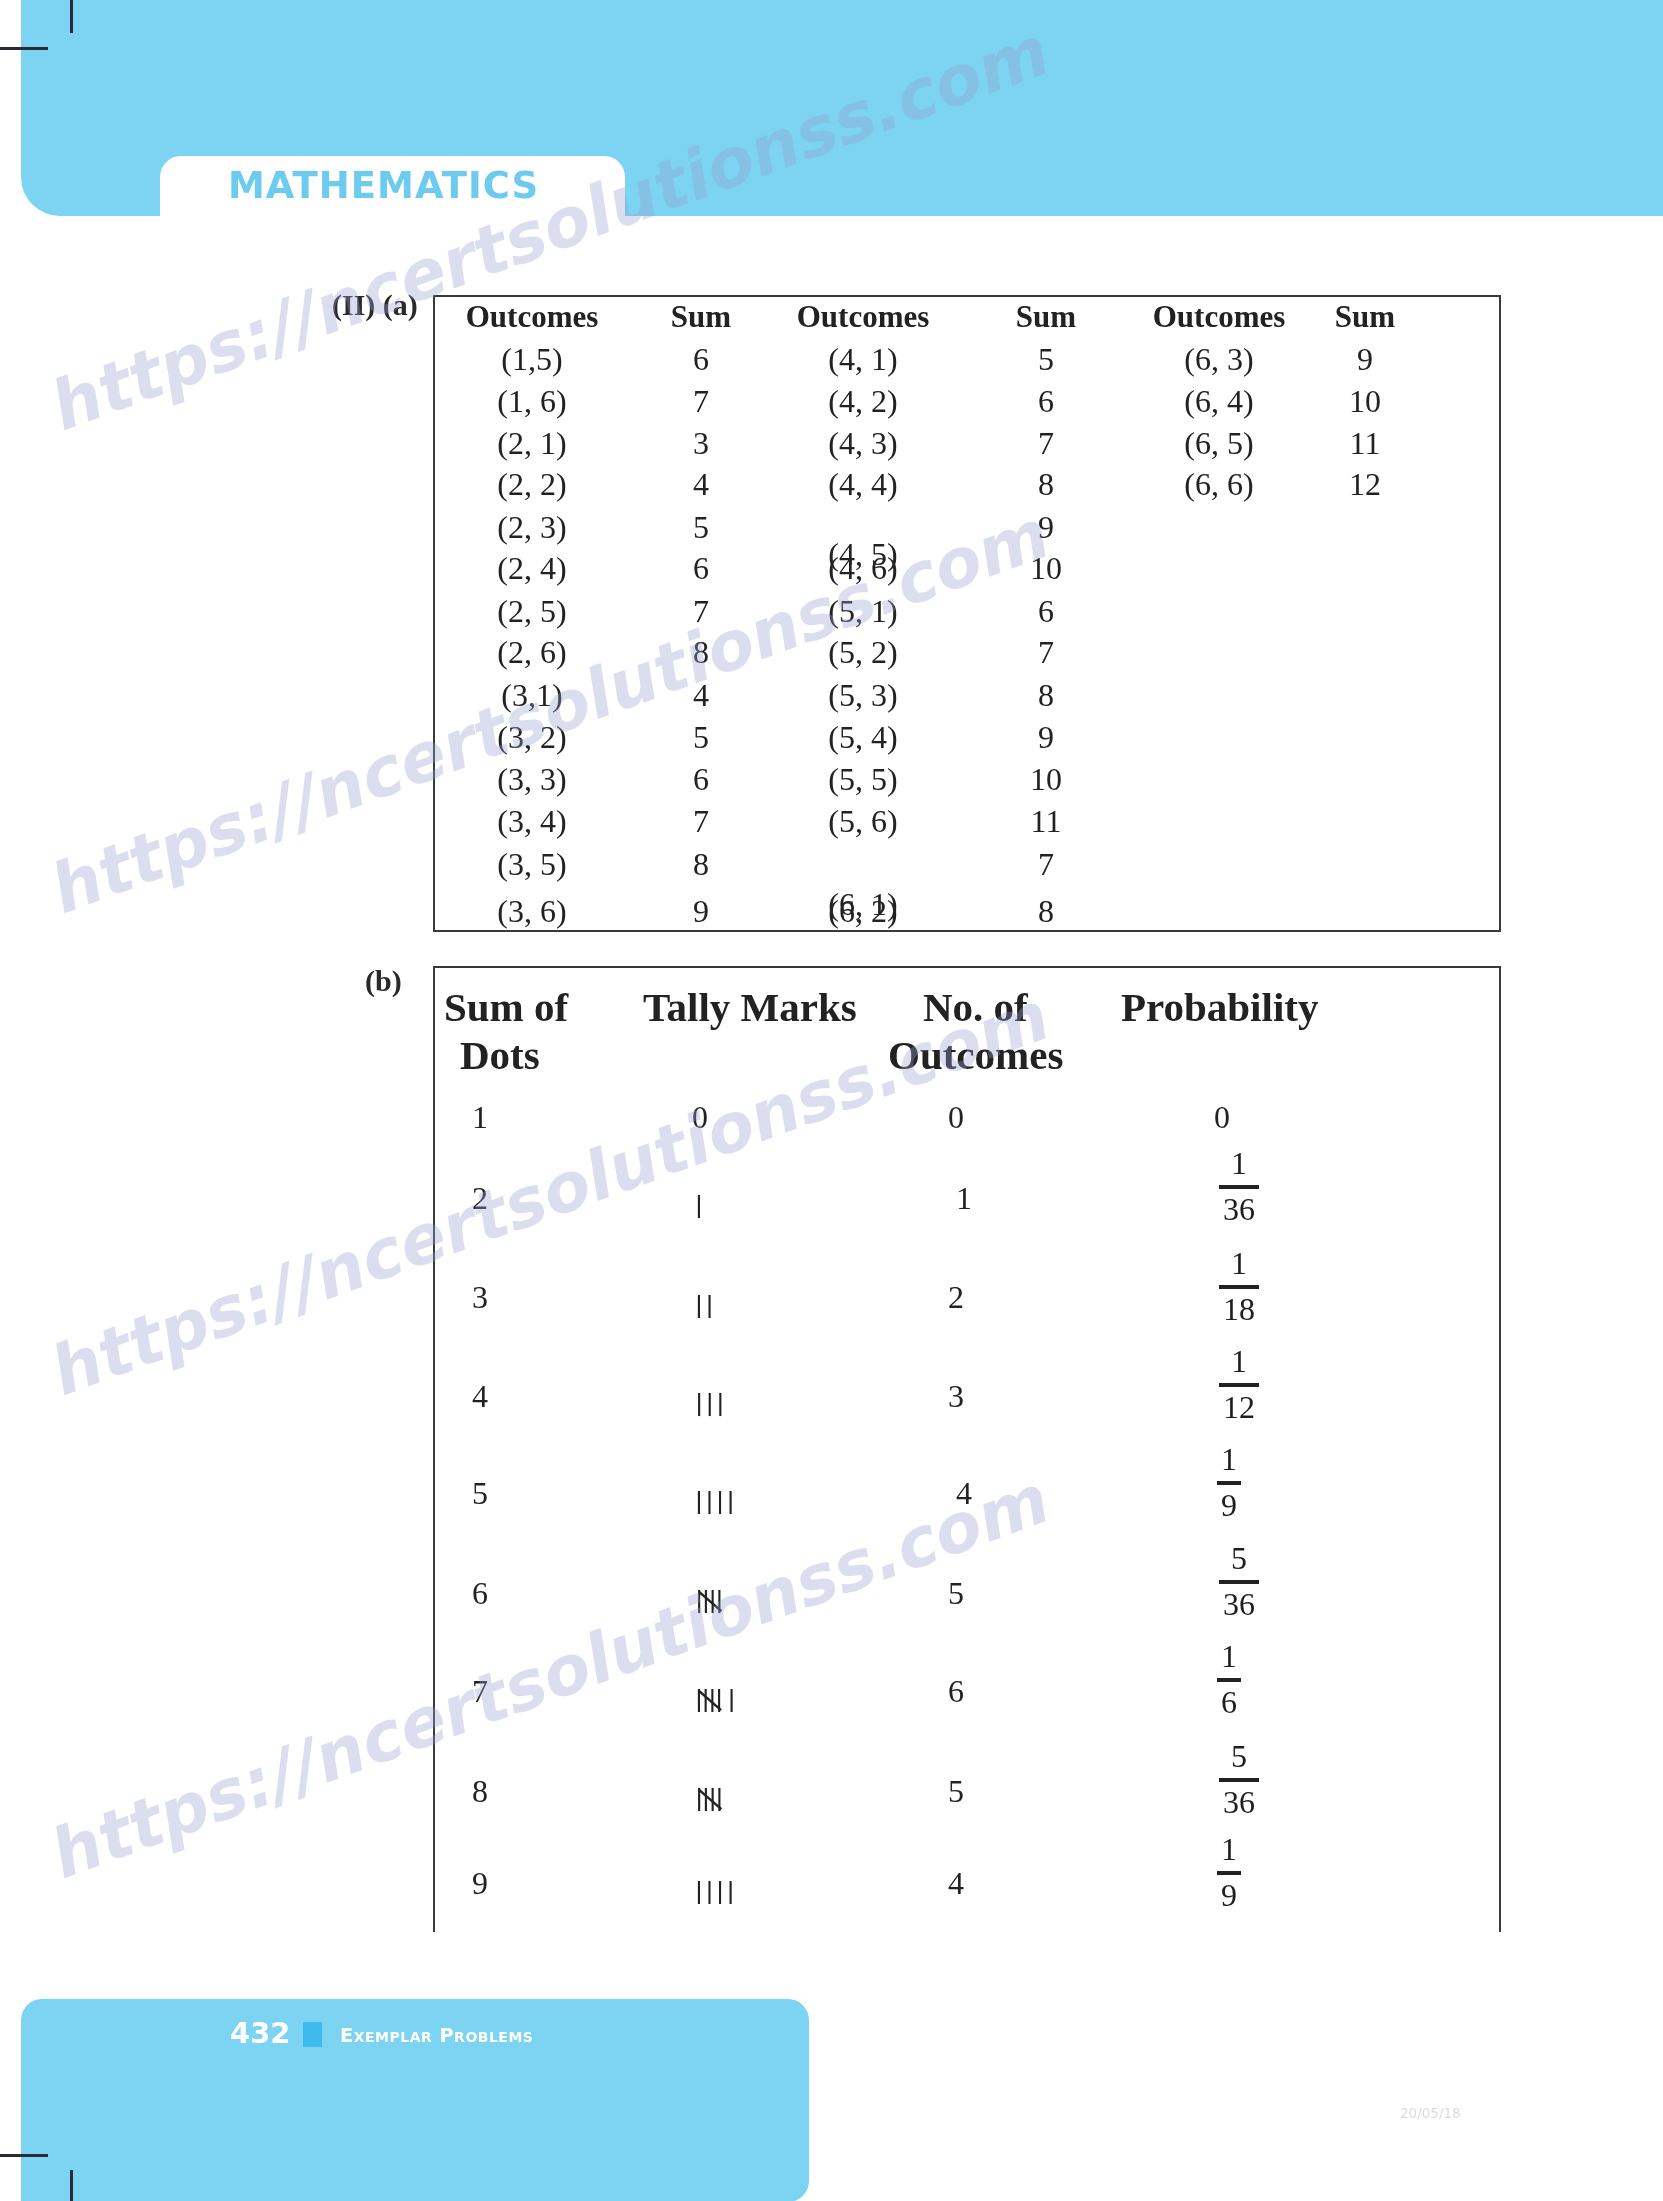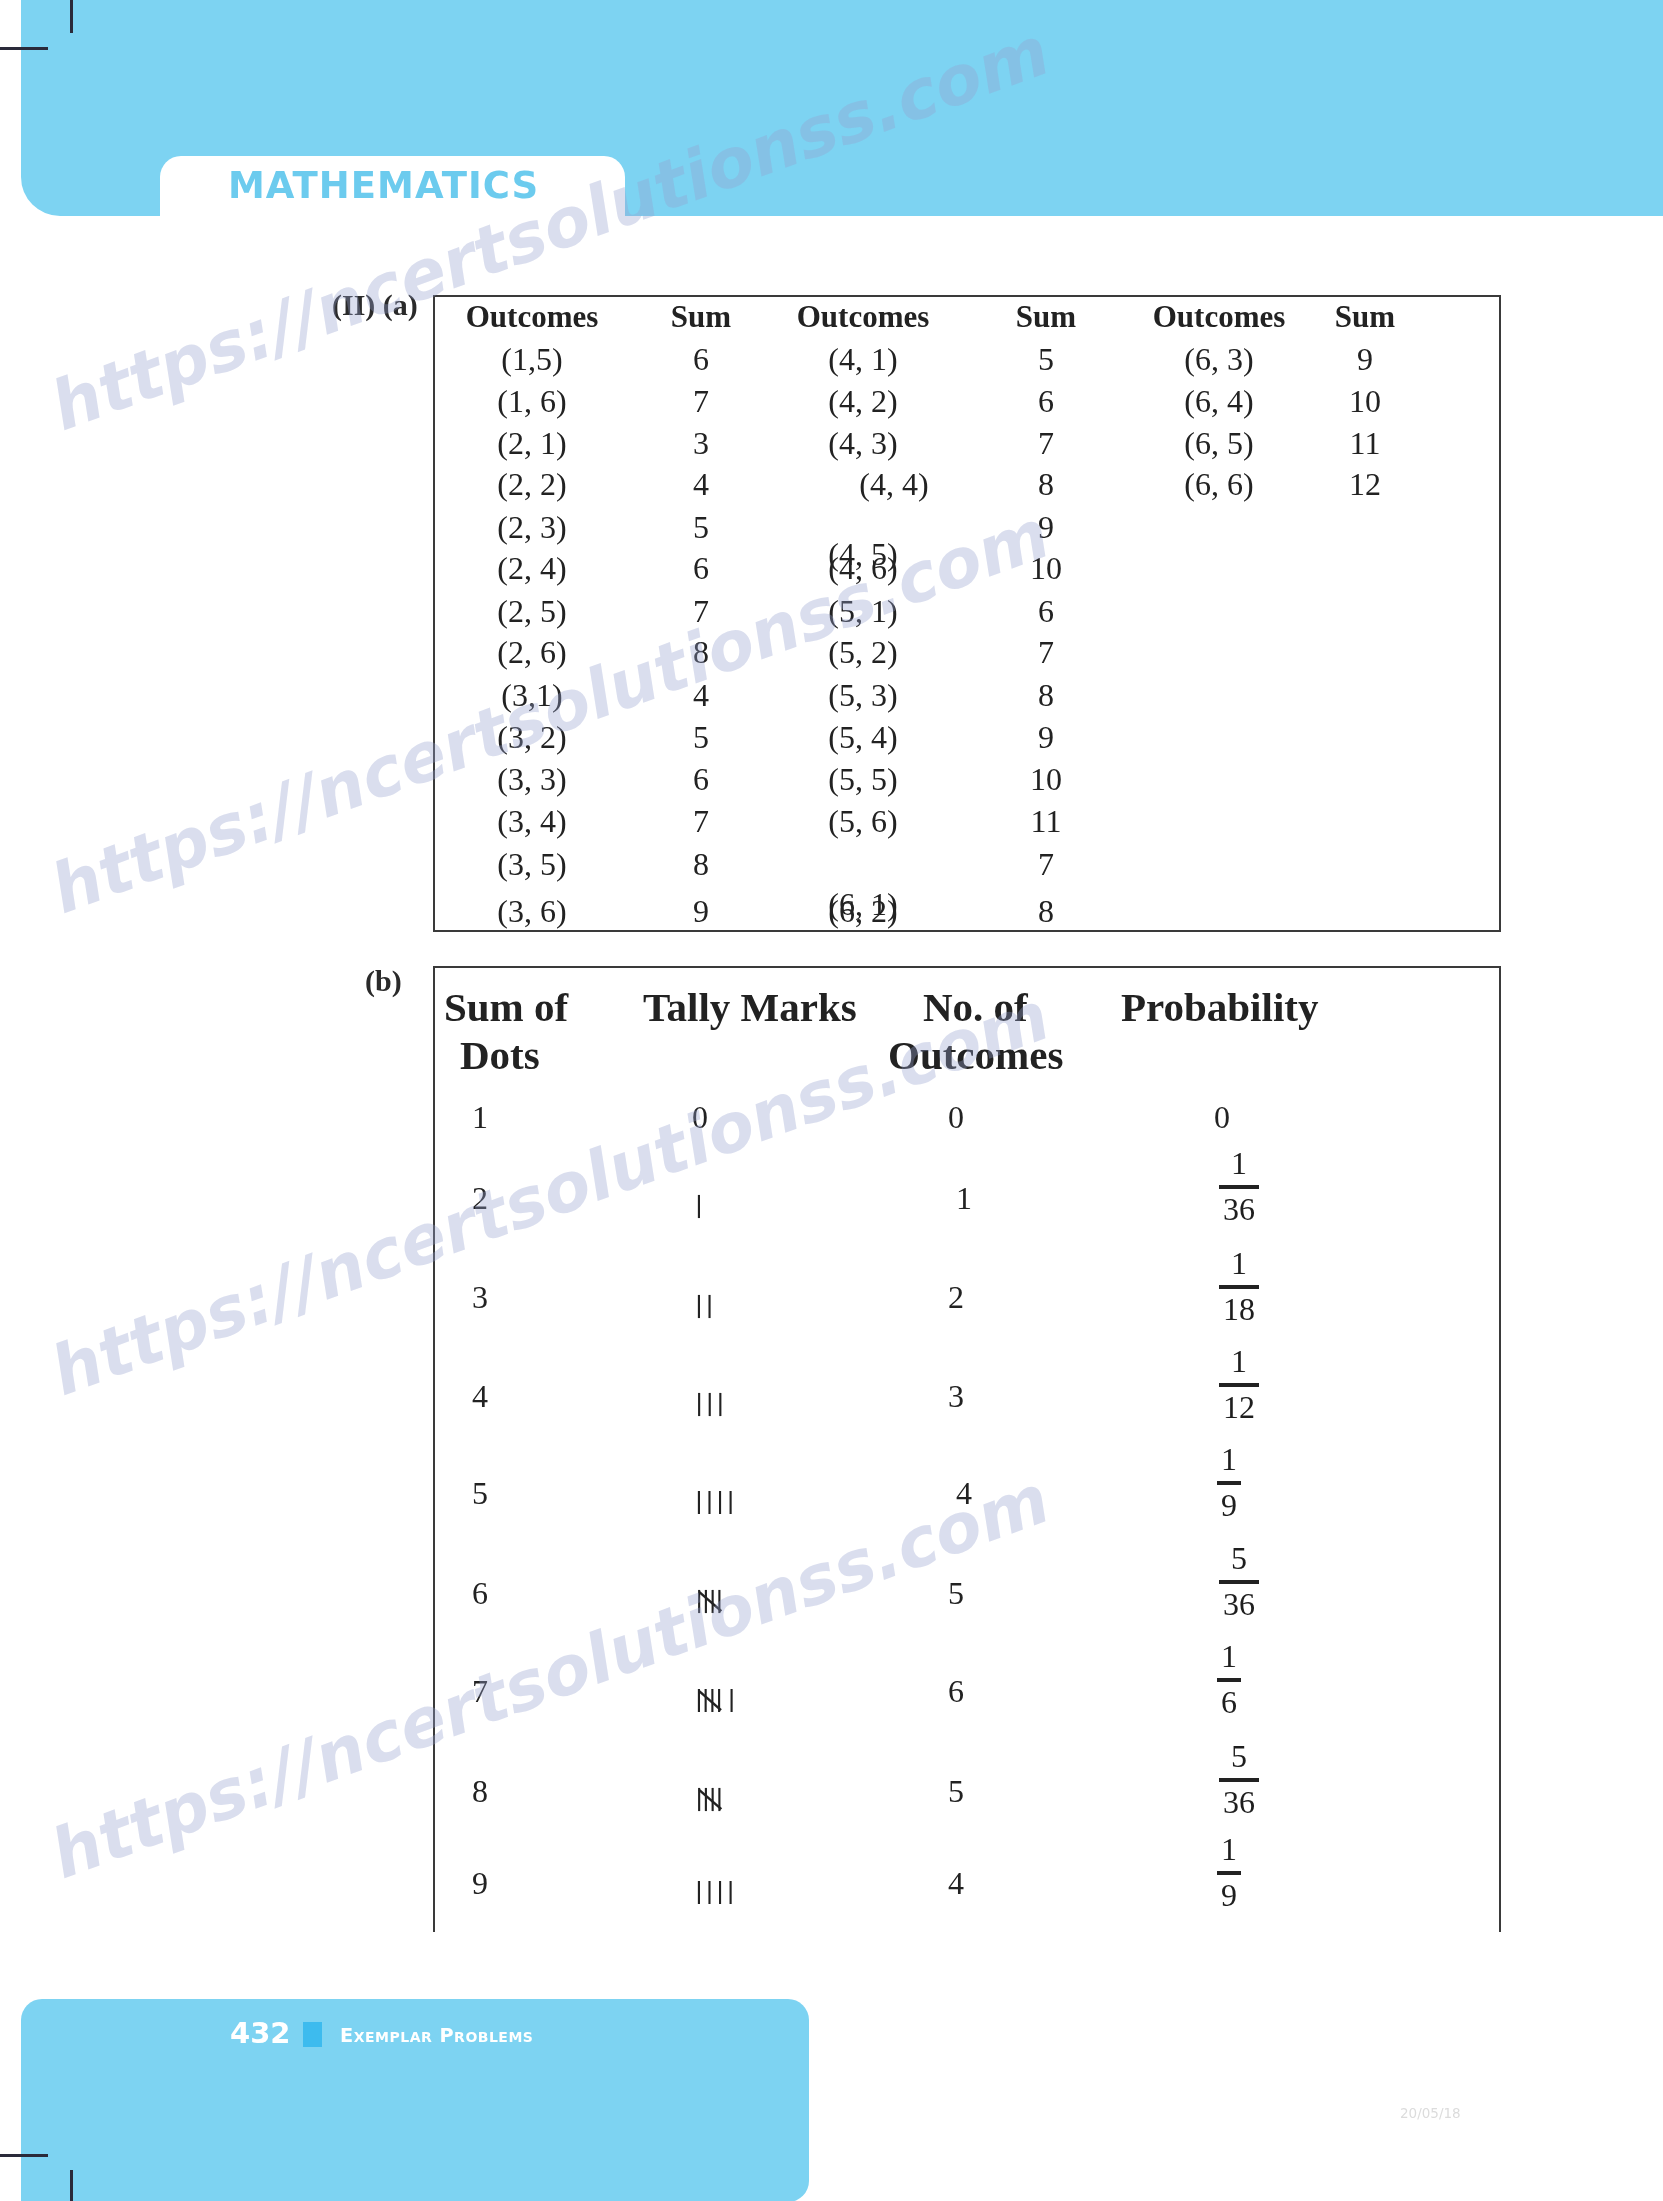--- a/index.html
+++ b/index.html
@@ -119,21 +119,21 @@
     <div class="cell" style="left: 532px; top: 846px;">(3, 5)</div>
     <div class="cell" style="left: 701px; top: 846px;">8</div>
     <div class="cell" style="left: 532px; top: 893px;">(3, 6)</div>
     <div class="cell" style="left: 701px; top: 893px;">9</div>
     <div class="cell" style="left: 863px; top: 341px;">(4, 1)</div>
     <div class="cell" style="left: 1046px; top: 341px;">5</div>
     <div class="cell" style="left: 863px; top: 383px;">(4, 2)</div>
     <div class="cell" style="left: 1046px; top: 383px;">6</div>
     <div class="cell" style="left: 863px; top: 425px;">(4, 3)</div>
     <div class="cell" style="left: 1046px; top: 425px;">7</div>
-    <div class="cell" style="left: 863px; top: 466px; margin-left: 31px;">(4, 4)</div>
+    <div class="cell" style="left: 863px; top: 466px;">(4, 4)</div>
     <div class="cell" style="left: 1046px; top: 466px;">8</div>
     <div class="cell" style="left: 863px; top: 536px;">(4, 5)</div>
     <div class="cell" style="left: 1046px; top: 509px;">9</div>
     <div class="cell" style="left: 863px; top: 550px;">(4, 6)</div>
     <div class="cell" style="left: 1046px; top: 550px;">10</div>
     <div class="cell" style="left: 863px; top: 593px;">(5, 1)</div>
     <div class="cell" style="left: 1046px; top: 593px;">6</div>
     <div class="cell" style="left: 863px; top: 634px;">(5, 2)</div>
     <div class="cell" style="left: 1046px; top: 634px;">7</div>
     <div class="cell" style="left: 863px; top: 677px;">(5, 3)</div>

